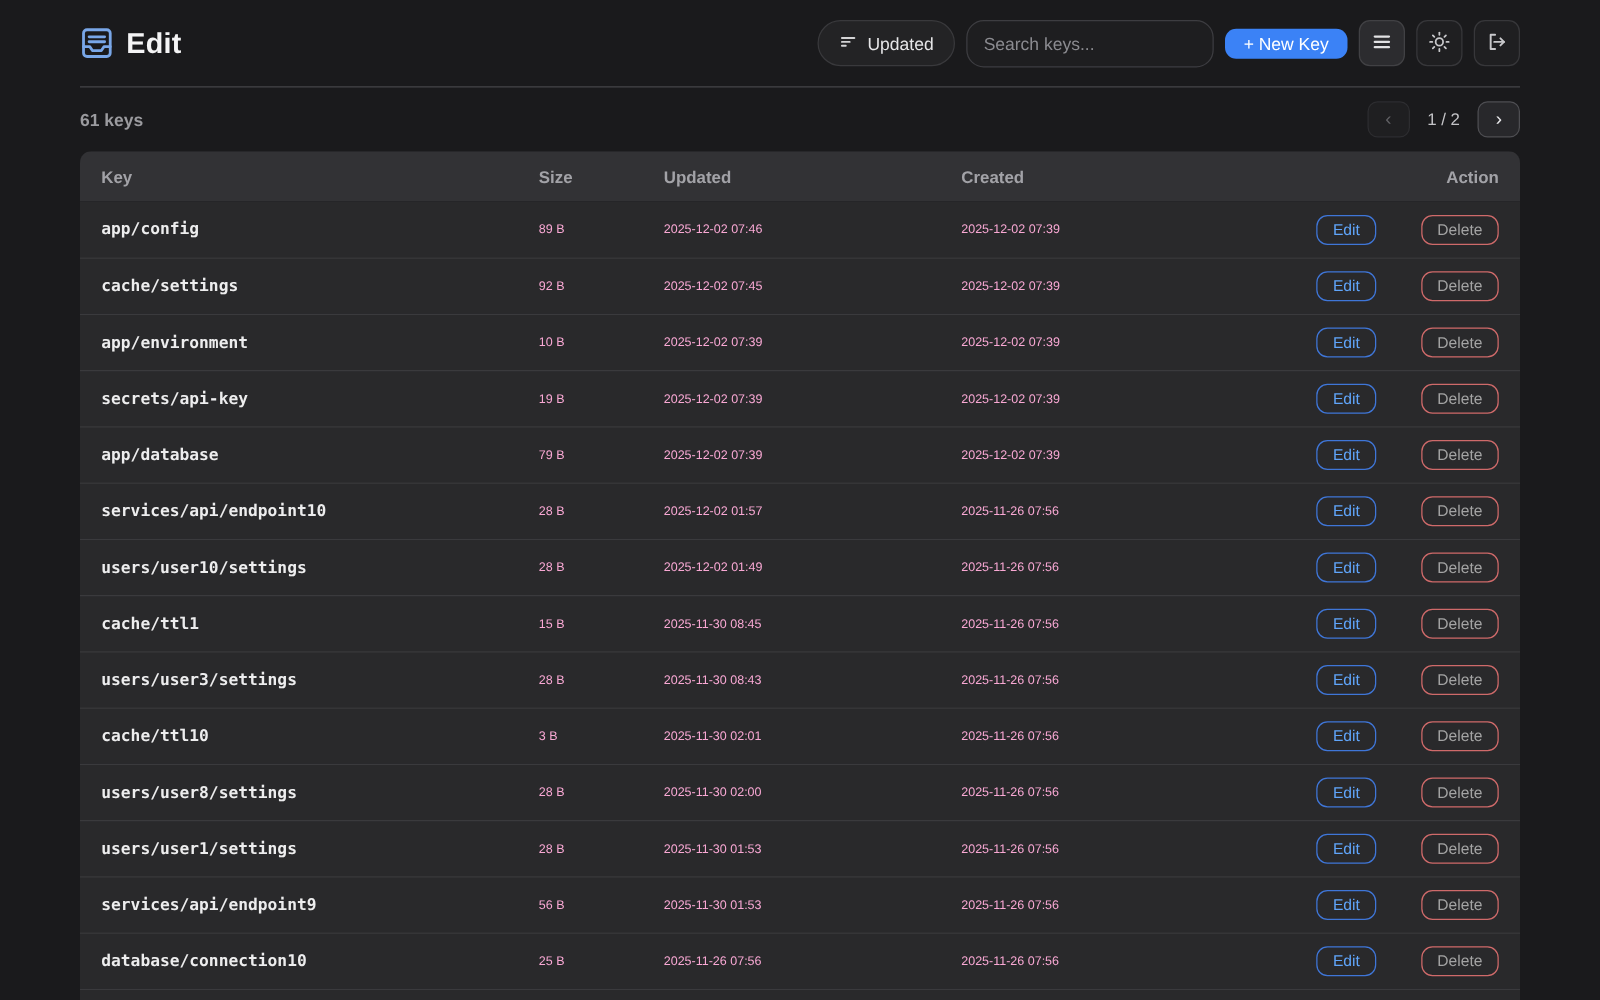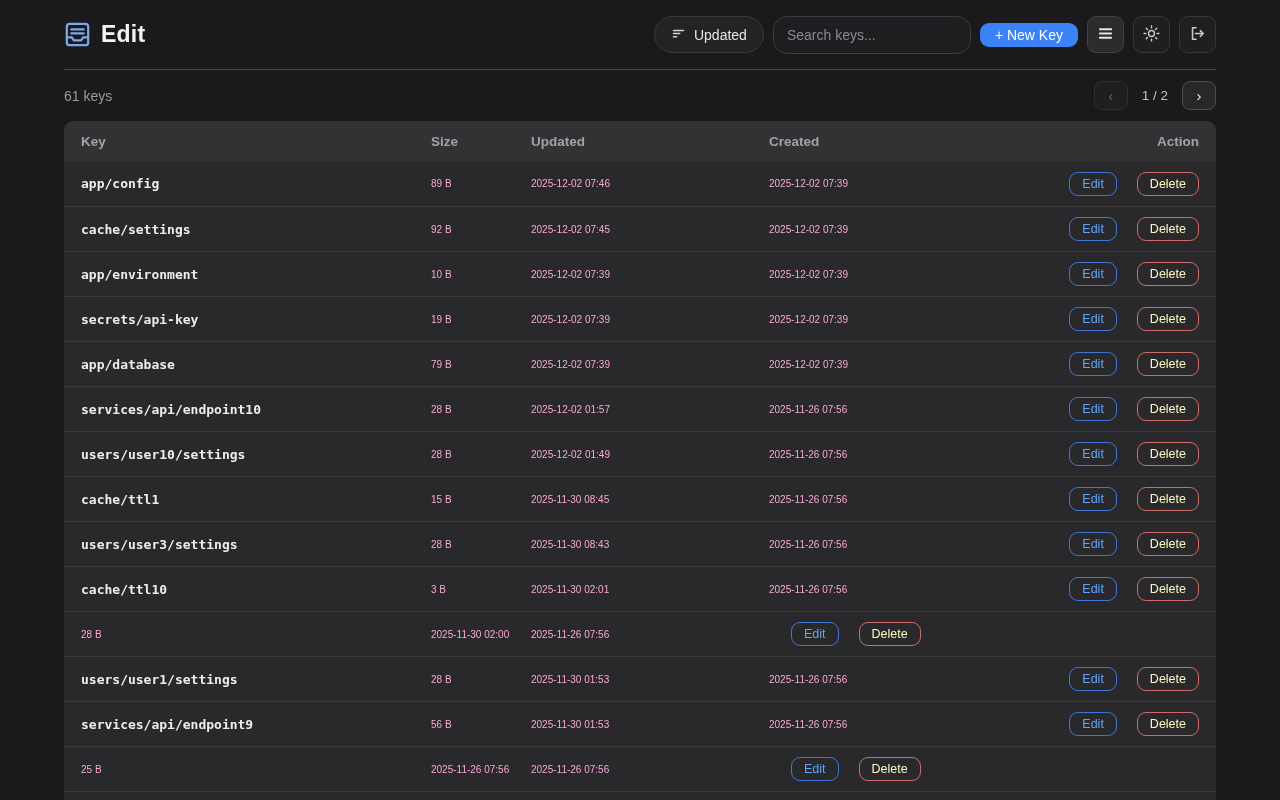--- a/index.html
+++ b/index.html
@@ -64,21 +64,21 @@
   }
   .icon-btn.active { background: #2c2c2f; border-color: #414144; }
 
   .topbar-divider { height: 1px; background: #454548; margin: 0 64px; }
 
   
   .meta-row {
     height: 51px;
     display: flex; align-items: center; justify-content: space-between;
   }
-  .keys-count { color: #9b9b9f; font-size: 14px; }
+  .keys-count { color: #9b9b9f; font-size: 14px; font-weight: bold; }
   .pagination { display: flex; align-items: center; gap: 14px; }
   .page-btn {
     width: 34px; height: 29px;
     display: flex; align-items: center; justify-content: center;
     border-radius: 8px; font-size: 15px;
     cursor: pointer;
   }
   .page-btn.prev { background: #1f1f21; border: 1px solid #2d2d30; color: #606064; }
   .page-btn.next { background: #28282b; border: 1px solid #4e4e52; color: #ececee; }
   .page-indicator { color: #c3c3c6; font-size: 13.5px; }
@@ -117,21 +117,21 @@
   .cell-actions { display: flex; justify-content: flex-start; gap: 20px; padding-left: 22px; }
   .edit-btn, .del-btn {
     background: transparent;
     font-family: "Liberation Sans", sans-serif;
     font-size: 12.5px;
     padding: 4px 12px;
     border-radius: 9px;
     cursor: pointer;
   }
   .edit-btn { color: #60a5fa; border: 1px solid #3f76d8; }
-  .del-btn  { color: #fef9c3; border: 1px solid #cf6a6a; }
+  .del-btn  { color: #a3a3a3; border: 1px solid #cf6a6a; margin-left: 16px; }
   .partial-row { height: 45px; background: #29292b; border-top: 1px solid #3a3a3d; }
 </style>
 </head>
 <body>
 
 <div class="container">
   <div class="topbar">
     <div class="brand">
       <span>
         <svg width="27" height="27" viewBox="0 0 24 24" fill="none" stroke="#79a7e8" stroke-width="2" stroke-linecap="round" stroke-linejoin="round">
@@ -318,20 +318,21 @@
     <div class="cell-dim">3 B</div>
     <div class="cell-dim">2025-11-30 02:01</div>
     <div class="cell-dim">2025-11-26 07:56</div>
     <div class="cell-actions">
       <button class="edit-btn">Edit</button>
       <button class="del-btn">Delete</button>
     </div>
   </div>
 
   <div class="trow tbody-row">
+    <div class="cell-key">users/user8/settings</div>
     <div class="cell-dim">28 B</div>
     <div class="cell-dim">2025-11-30 02:00</div>
     <div class="cell-dim">2025-11-26 07:56</div>
     <div class="cell-actions">
       <button class="edit-btn">Edit</button>
       <button class="del-btn">Delete</button>
     </div>
   </div>
 
   <div class="trow tbody-row">
@@ -350,20 +351,21 @@
     <div class="cell-dim">56 B</div>
     <div class="cell-dim">2025-11-30 01:53</div>
     <div class="cell-dim">2025-11-26 07:56</div>
     <div class="cell-actions">
       <button class="edit-btn">Edit</button>
       <button class="del-btn">Delete</button>
     </div>
   </div>
 
   <div class="trow tbody-row">
+    <div class="cell-key">database/connection10</div>
     <div class="cell-dim">25 B</div>
     <div class="cell-dim">2025-11-26 07:56</div>
     <div class="cell-dim">2025-11-26 07:56</div>
     <div class="cell-actions">
       <button class="edit-btn">Edit</button>
       <button class="del-btn">Delete</button>
     </div>
   </div>
 </div>
     <div class="partial-row"></div>

